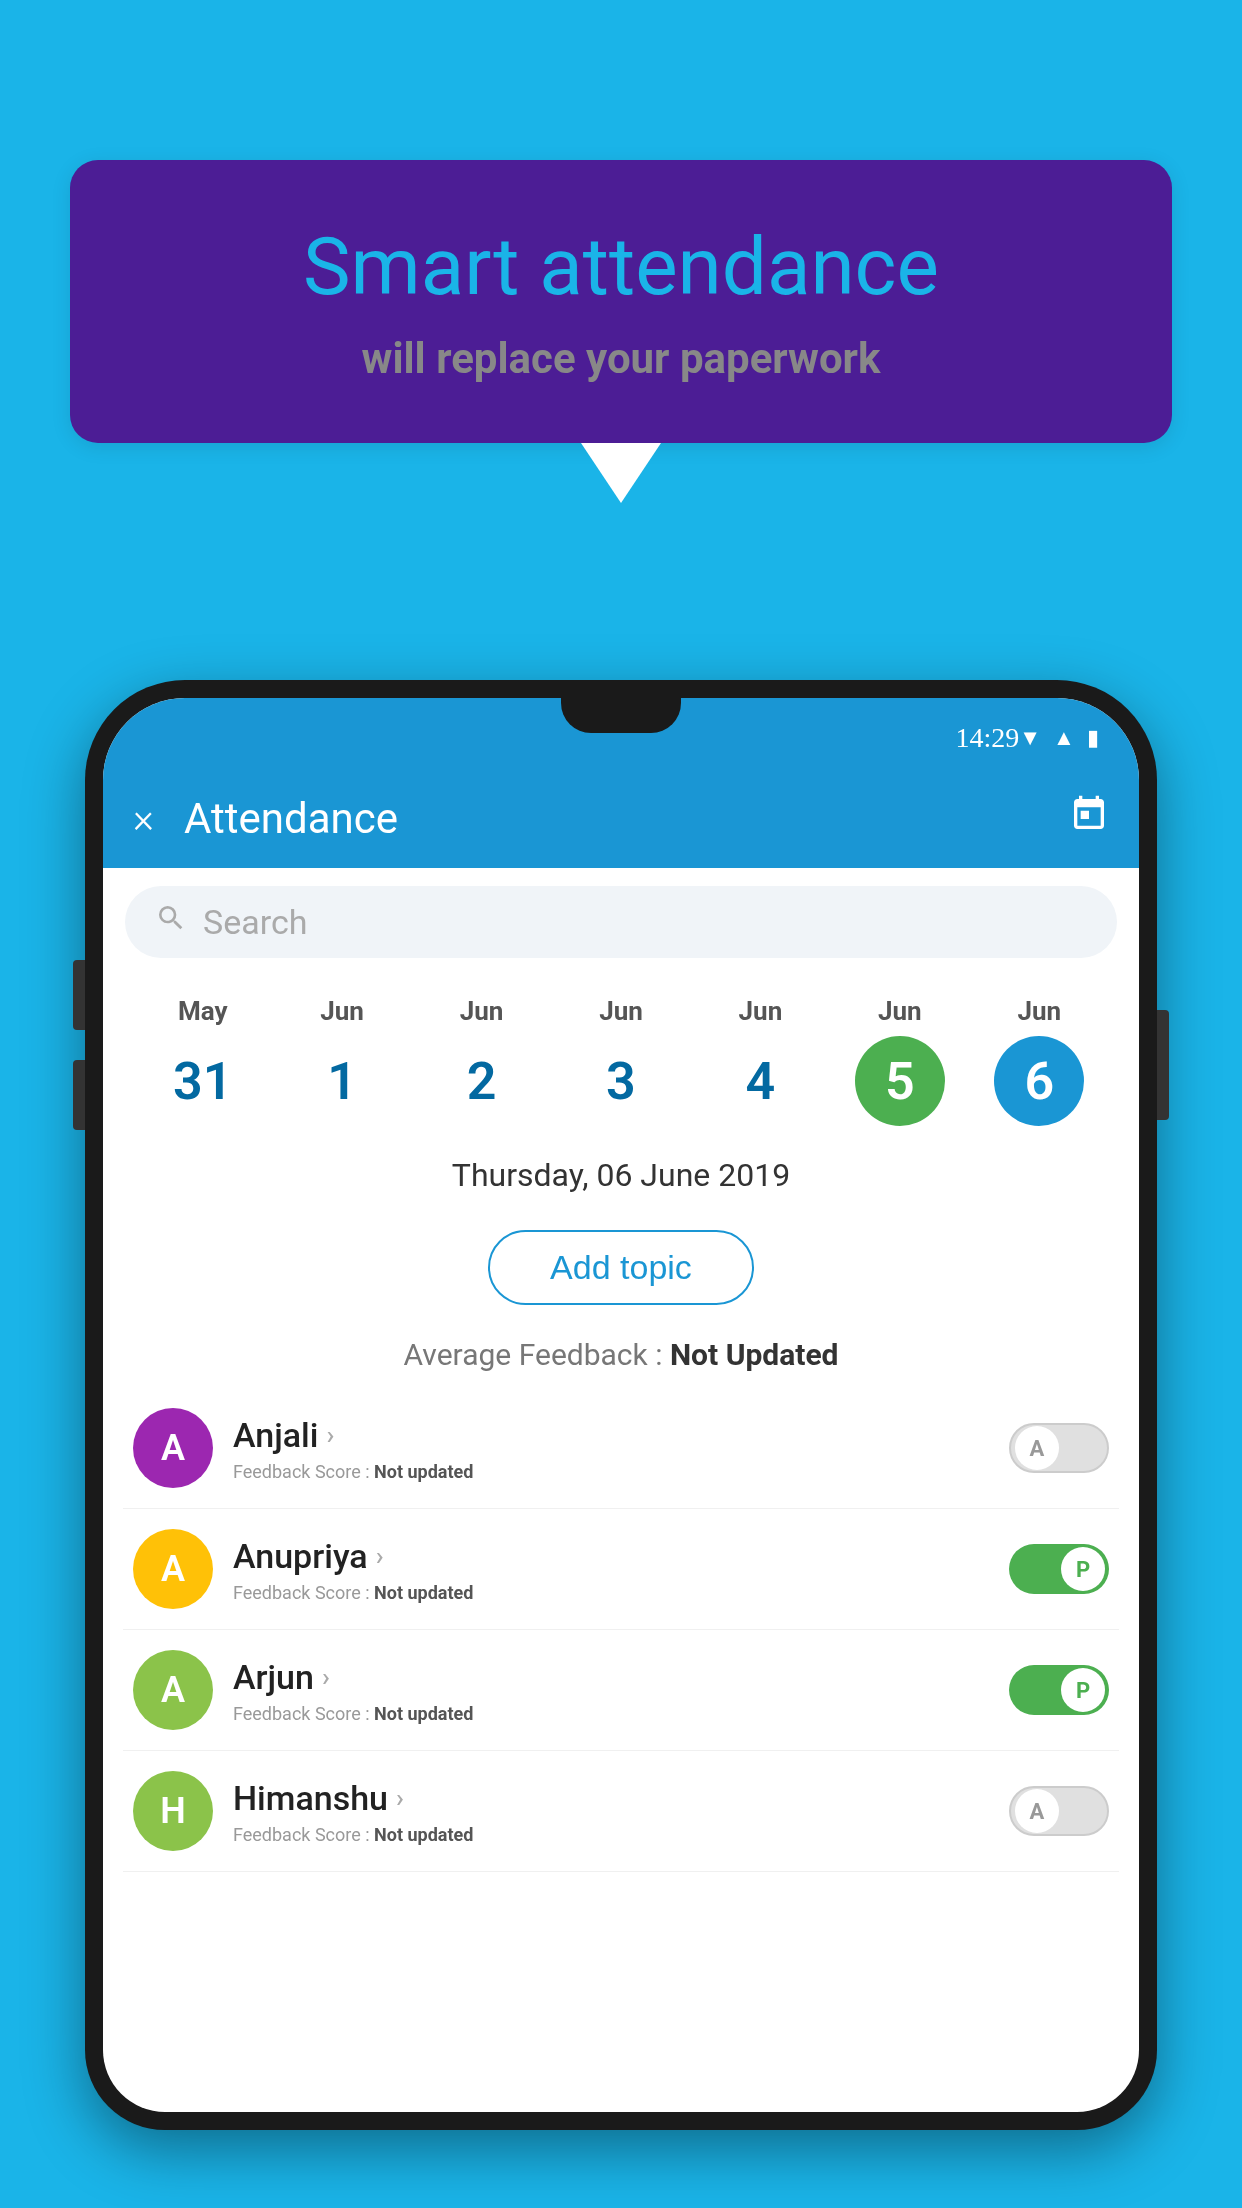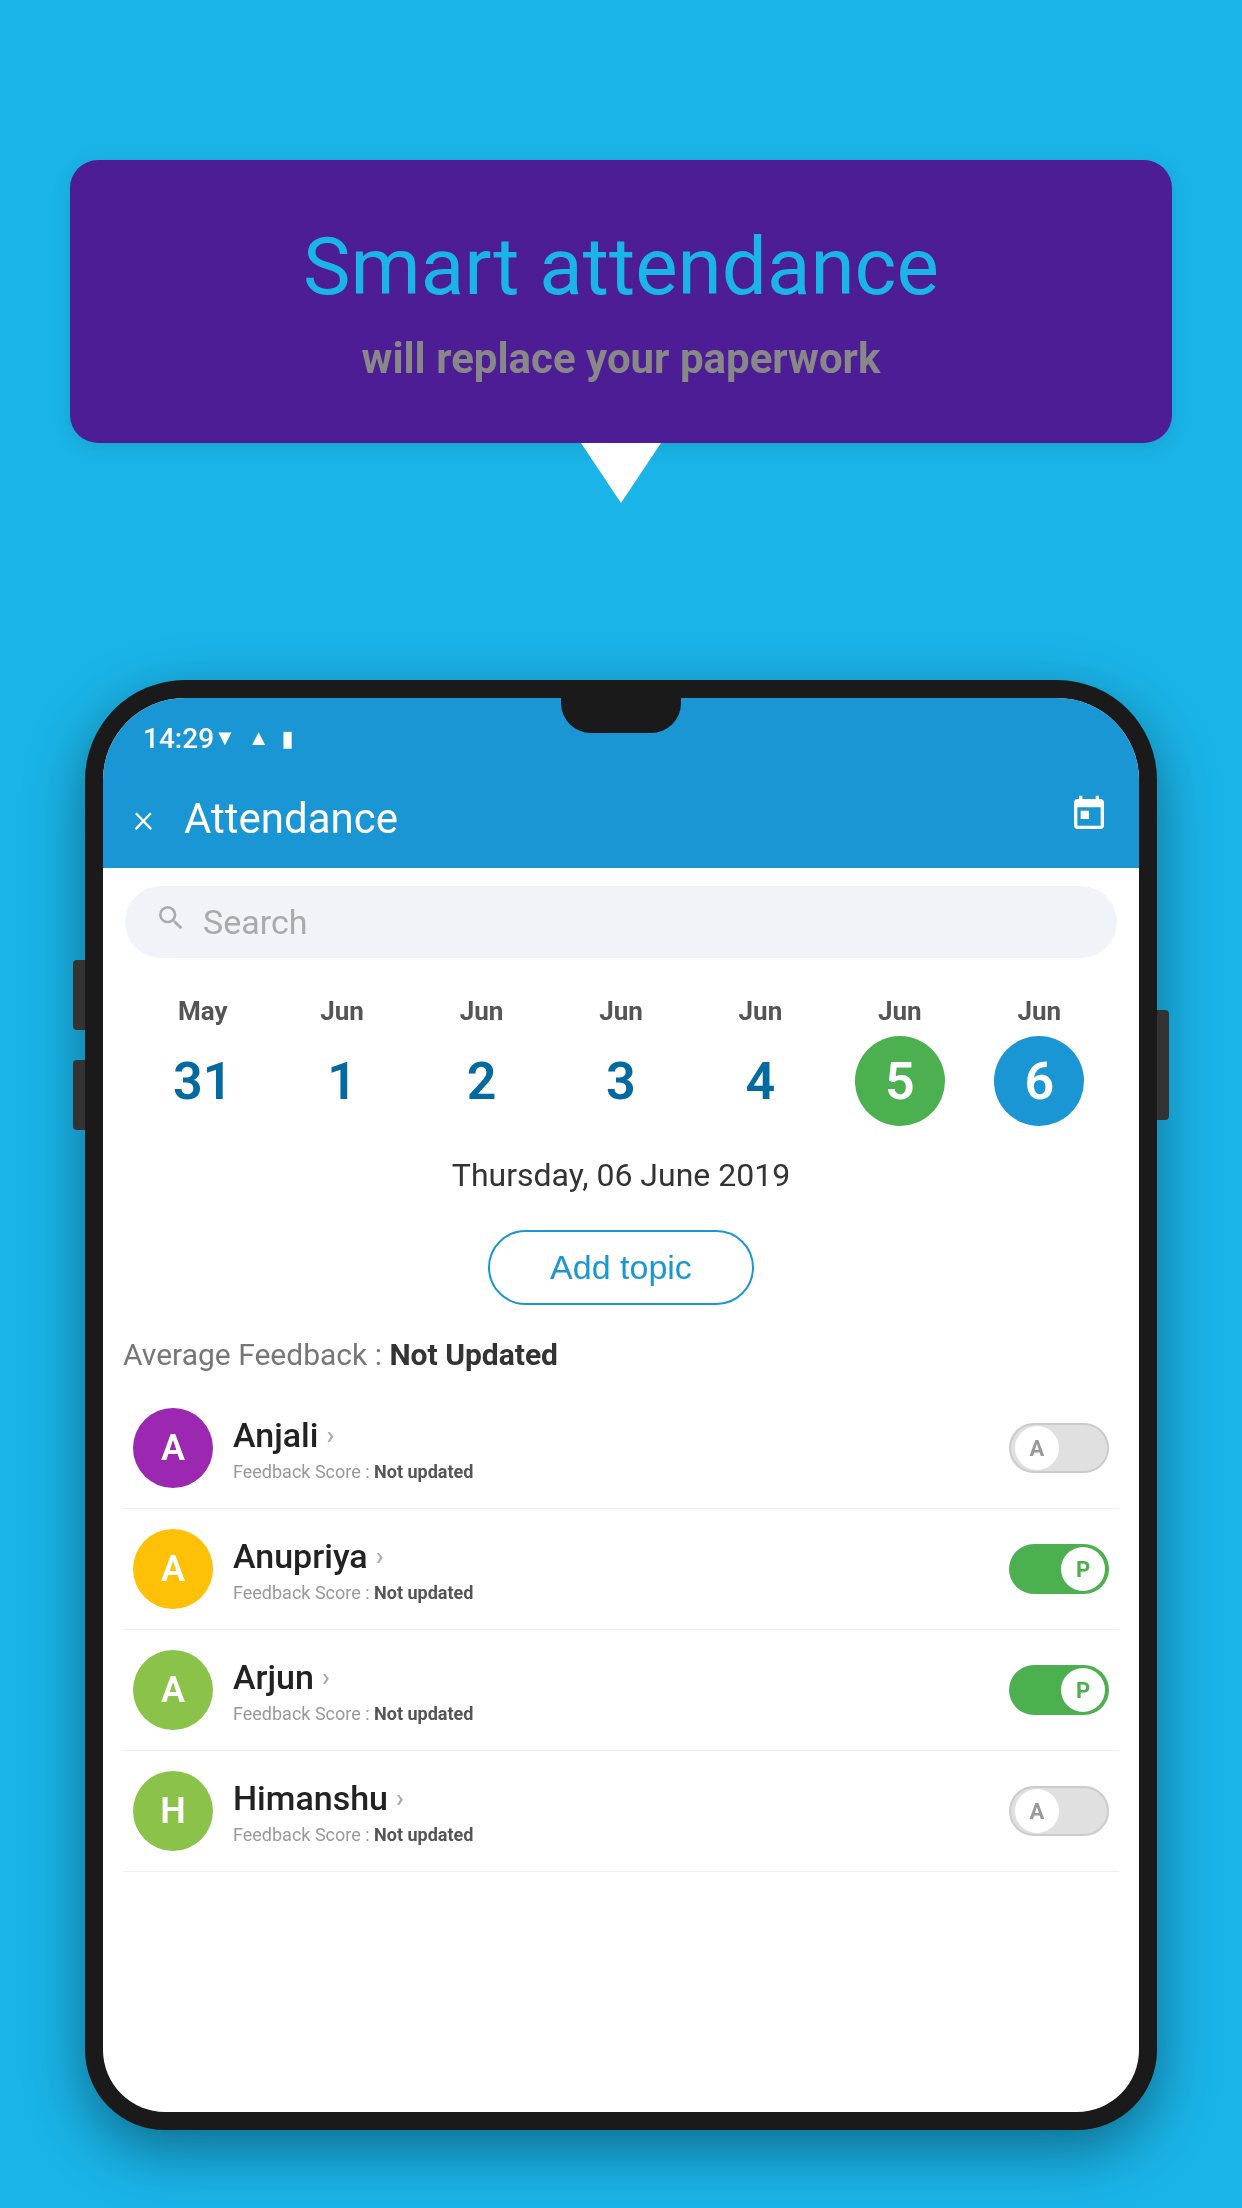--- a/index.html
+++ b/index.html
@@ -94,23 +94,24 @@
       border-radius: 0 0 30px 30px;
       z-index: 10;
     }
 
     
     .status-bar {
       background: #1a96d4;
       height: 70px;
       display: flex;
       align-items: center;
-      justify-content: flex-start;
+      justify-content: flex-end;
       padding: 0 40px;
       padding-top: 10px;
+      font-family: Liberation Serif, serif;
     }
 
     .status-time {
       color: white;
       font-size: 28px;
       font-weight: 500;
     }
 
     .status-icons {
       display: flex;
@@ -236,20 +237,21 @@
       padding: 16px 60px;
       color: #1a96d4;
       font-size: 34px;
       background: white;
       cursor: pointer;
       width: fit-content;
     }
 
     
     .avg-feedback {
+      text-align: center;
       font-size: 30px;
       color: #777;
       padding: 16px 20px;
     }
 
     .avg-feedback strong {
       color: #333;
     }
 
     

